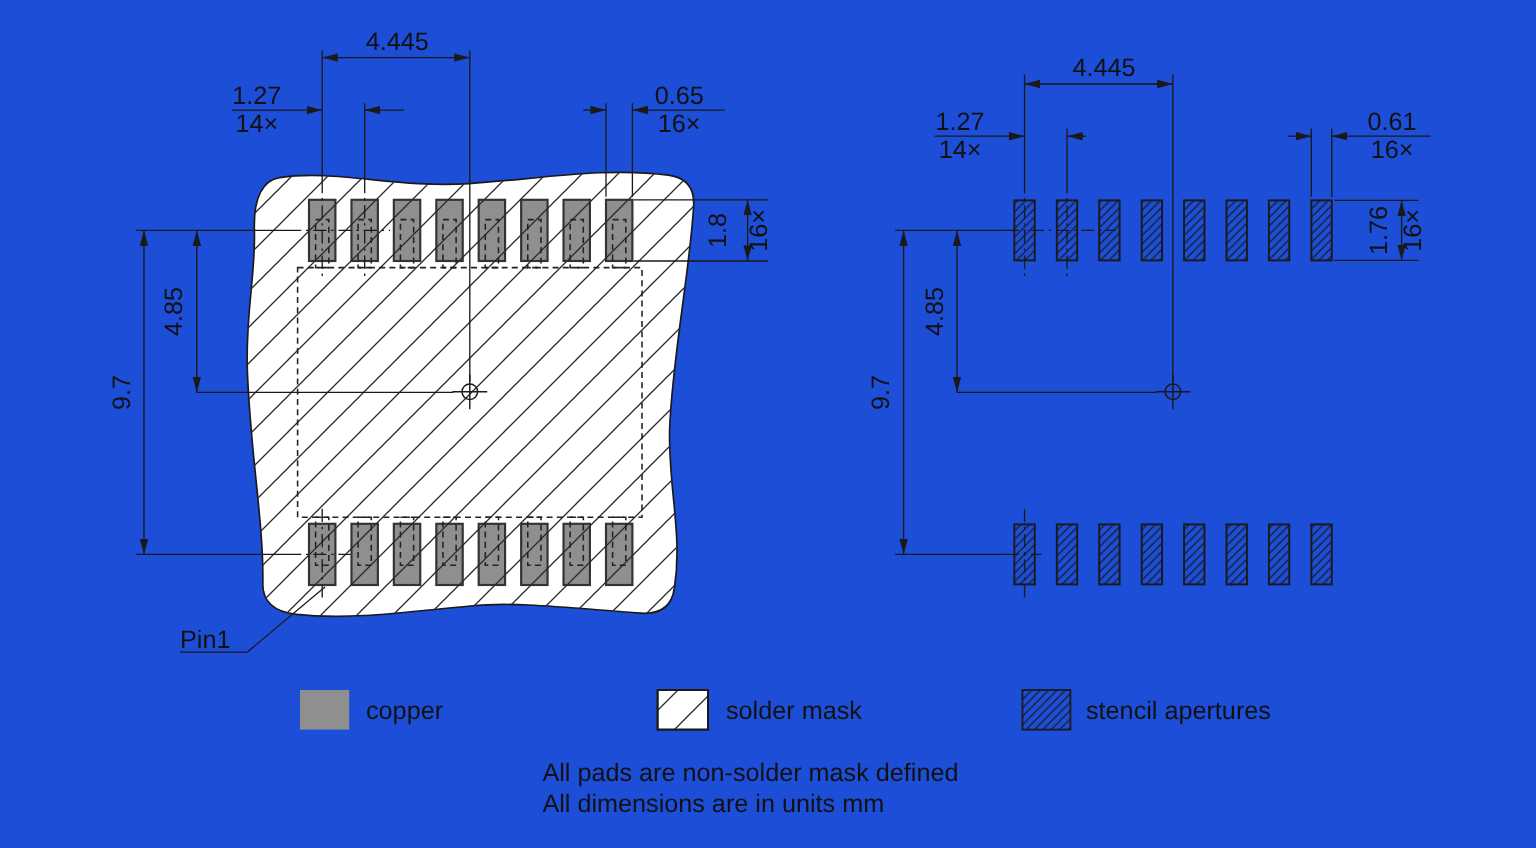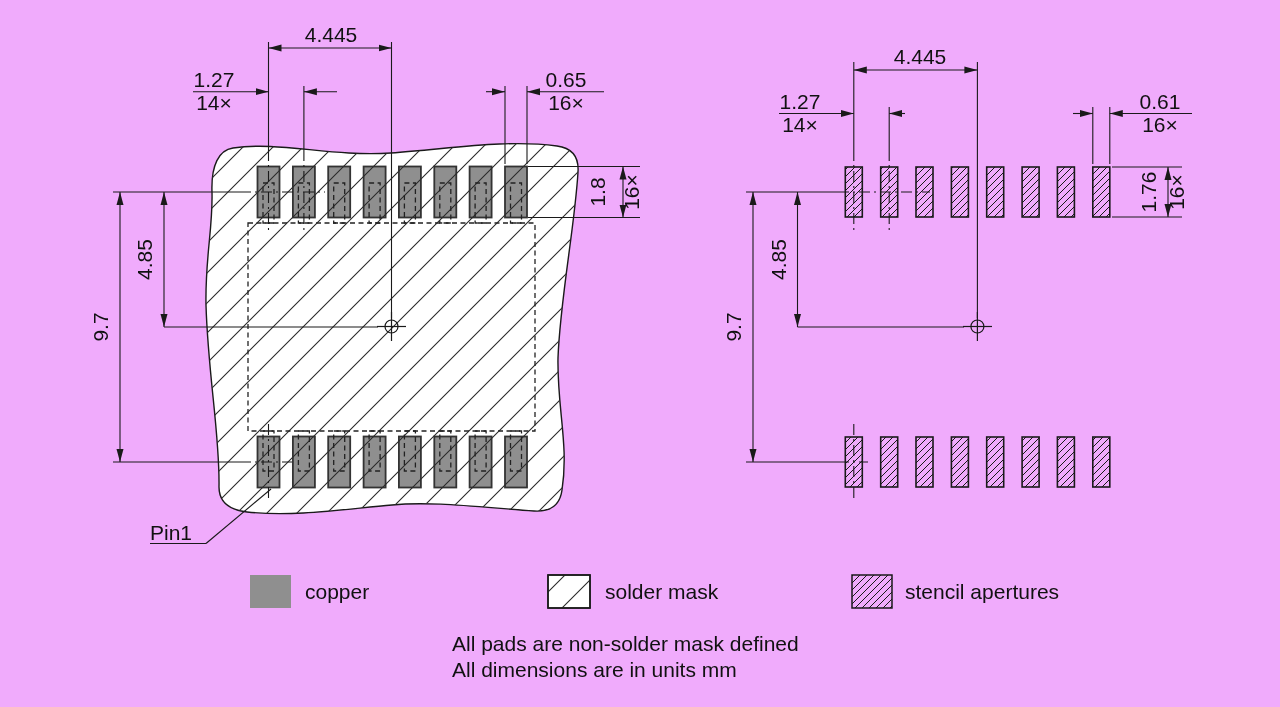--- a/index.html
+++ b/index.html
@@ -1,16 +1,16 @@
 <!DOCTYPE html>
 <html><head>
 <meta charset="utf-8">
 <style>
   html,body{margin:0;padding:0;background:#ffffff;}
-  .stage{position:relative;width:1280px;height:707px;background:#f0abfc;overflow:hidden;}
+  .stage{position:relative;width:1280px;height:707px;background:#1d4ed8;overflow:hidden;}
   svg{display:block;}
   text{font-family:"Liberation Sans", sans-serif; fill:#111; }
   .dimtxt{font-size:21px;}
   .lbl{font-size:21px;}
   .thin{stroke:#1a1a1a;stroke-width:1.1;fill:none;}
   .dim{stroke:#1a1a1a;stroke-width:1.1;fill:none;}
   .dashdot{stroke:#1a1a1a;stroke-width:1.1;fill:none;stroke-dasharray:11 4 2 4;}
   .dashed{stroke:#222;stroke-width:1.3;fill:none;stroke-dasharray:5 3.5;}
   .blob{fill:#ffffff;stroke:#1a1a1a;stroke-width:1.4;}
   .pad{fill:#8f8f8f;stroke:#333;stroke-width:1.8;}

